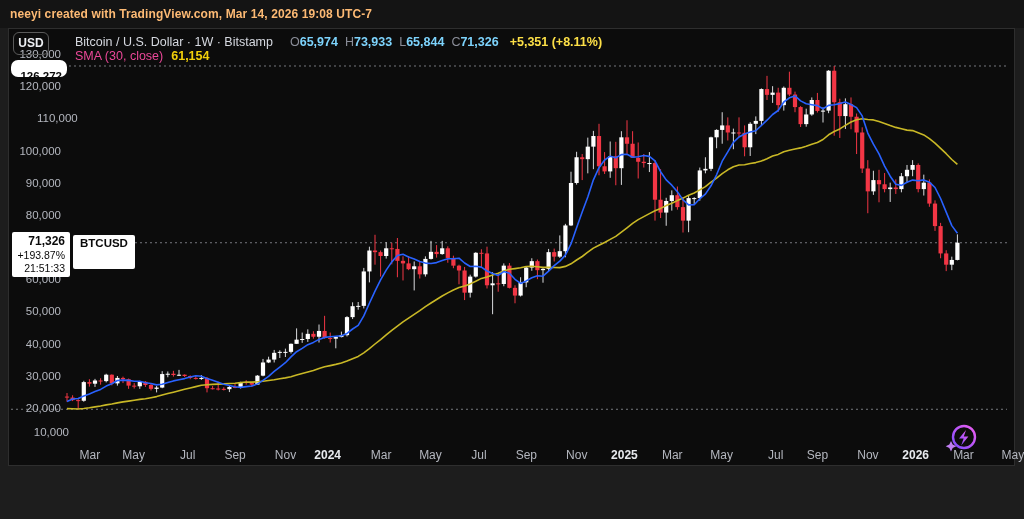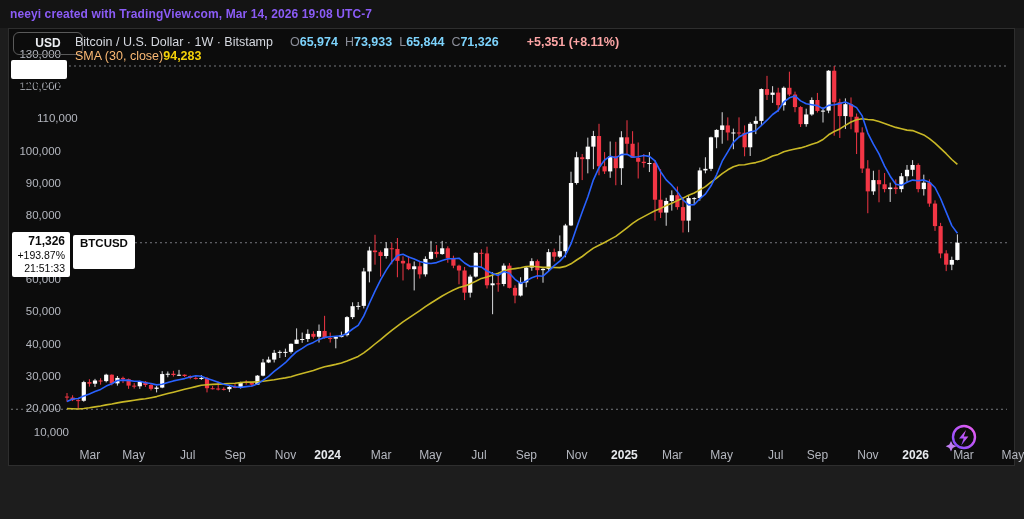--- a/index.html
+++ b/index.html
@@ -3,50 +3,50 @@
 <meta charset="utf-8">
 <style>
   * { margin:0; padding:0; box-sizing:border-box; }
   html,body { width:1024px; height:519px; background:#1d1d1d; overflow:hidden;
               font-family:"Liberation Sans", sans-serif; }
   #frame { position:relative; width:1024px; height:519px; background:#1d1d1d; }
 
   #attribution-bar { position:absolute; left:0; top:0; width:1024px; height:28px;
     background:#141414; }
   #attribution-text { position:absolute; left:10px; top:7px; font-size:12px; font-weight:700;
-    color:#8b5cf6; letter-spacing:.1px; }
+    color:#fdba74; letter-spacing:.1px; }
 
   #chart-region { position:absolute; left:8px; top:28px; width:1007px; height:438px;
     background:#0c0c0c; border:1px solid #2e2e2e; }
   #plot-svg { position:absolute; left:0; top:0; z-index:1; }
 
   .tick-label { position:absolute; left:0; width:52px; text-align:right; font-size:11.5px;
     color:#b4b7bf; z-index:2; line-height:14px; }
   .time-label { position:absolute; width:44px; text-align:right; font-size:12px;
     color:#b4b7bf; z-index:2; line-height:14px; }
   .time-label.year { color:#e8eaee; font-weight:700; }
 
   #legend { position:absolute; left:66px; top:6px; z-index:4; }
   .lg-row { display:flex; align-items:center; height:14px; margin-bottom:0; font-size:12.5px;
     line-height:14px; white-space:nowrap; }
   .lg-title { color:#d6d9e0; margin-right:10px; }
   .ohlc-l { color:#8b8e99; margin-left:7px; }
   .ohlc-v { color:#7dd3fc; font-weight:700; }
-  .lg-change { color:#fca5a5; font-weight:700; margin-left:28px; }
-  .lg-ind { color:#fdba74; }
+  .lg-change { color:#fde047; font-weight:700; margin-left:11px; }
+  .lg-ind { color:#ec4899; margin-right:8px; }
   .lg-v30 { color:#f2d00a; font-weight:700; }
   .lg-v7 { color:#3a6ff5; font-weight:700; }
 
-  #currency-button { position:absolute; left:4px; top:3px; width:70px; height:23px; z-index:4;
+  #currency-button { position:absolute; left:4px; top:3px; width:36px; height:23px; z-index:4;
     border:1px solid #5a5a5a; border-radius:6px; background:transparent; color:#eceef2;
     font-size:12px; font-weight:700; text-align:center; line-height:21px; cursor:pointer; }
 
   .axis-box { background:#ffffff; color:#0a0a0a; border-radius:2px; z-index:5; position:absolute; }
   #high-price-label { left:2px; top:31px; width:56px; height:17px; font-size:11.5px; font-weight:700;
-    text-align:right; padding:19px 5px 0 0; }
+    text-align:right; padding:10px 5px 0 0;border-radius:7px; }
   #price-stack { left:3px; top:203px; width:58px; padding:2px 5px 2px 2px; text-align:right; }
   #ps-price { font-size:12px; font-weight:700; line-height:15px; }
   #ps-change, #ps-countdown { font-size:10.5px; line-height:13px; }
   #symbol-badge { left:64px; top:206px; height:34px; padding:2px 7px 0 7px; font-size:11.5px;
     font-weight:700; }
 
   #ai-badge { position:absolute; left:928px; top:384px; width:44px; height:44px; z-index:3; cursor:pointer; }
 
   #footer-bar { position:absolute; left:0; top:466px; width:1024px; height:53px; background:#1d1d1d; }
 </style>
@@ -435,21 +435,21 @@
         <span class="ohlc-l">H</span>
           <span class="ohlc-v">73,933</span>
         <span class="ohlc-l">L</span>
           <span class="ohlc-v">65,844</span>
         <span class="ohlc-l">C</span>
           <span class="ohlc-v">71,326</span>
         <span class="lg-change">+5,351 (+8.11%)</span>
       </div>
       <div class="lg-row">
         <span class="lg-ind">SMA (30, close)</span>
-        <span class="lg-v30">94,283</span>
+        <span class="lg-v30">61,154</span>
       </div>
     </div>
 
     <div id="high-price-label" class="axis-box">126,272</div>
 
     <div id="price-stack" class="axis-box">
       <div id="ps-price">71,326</div>
       <div id="ps-change">+193.87%</div>
       <div id="ps-countdown">21:51:33</div>
     </div>

